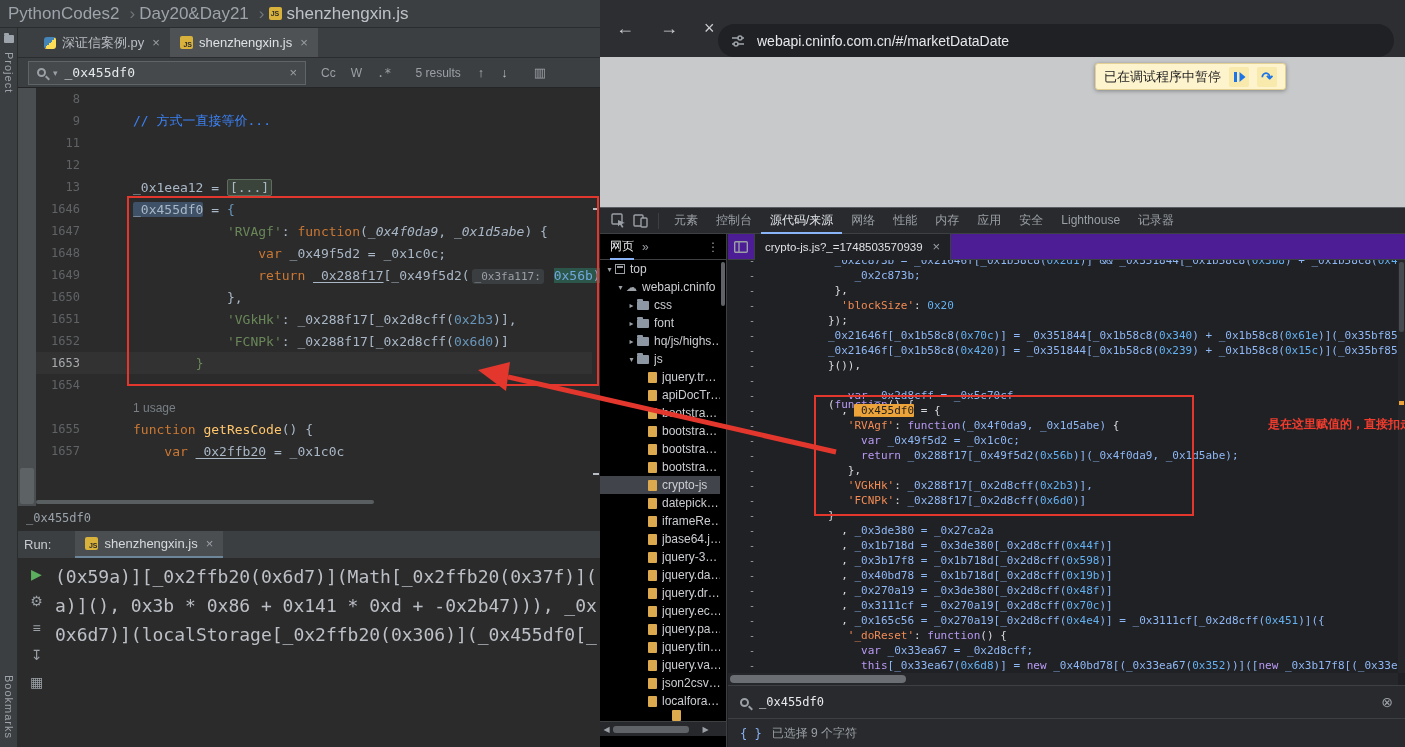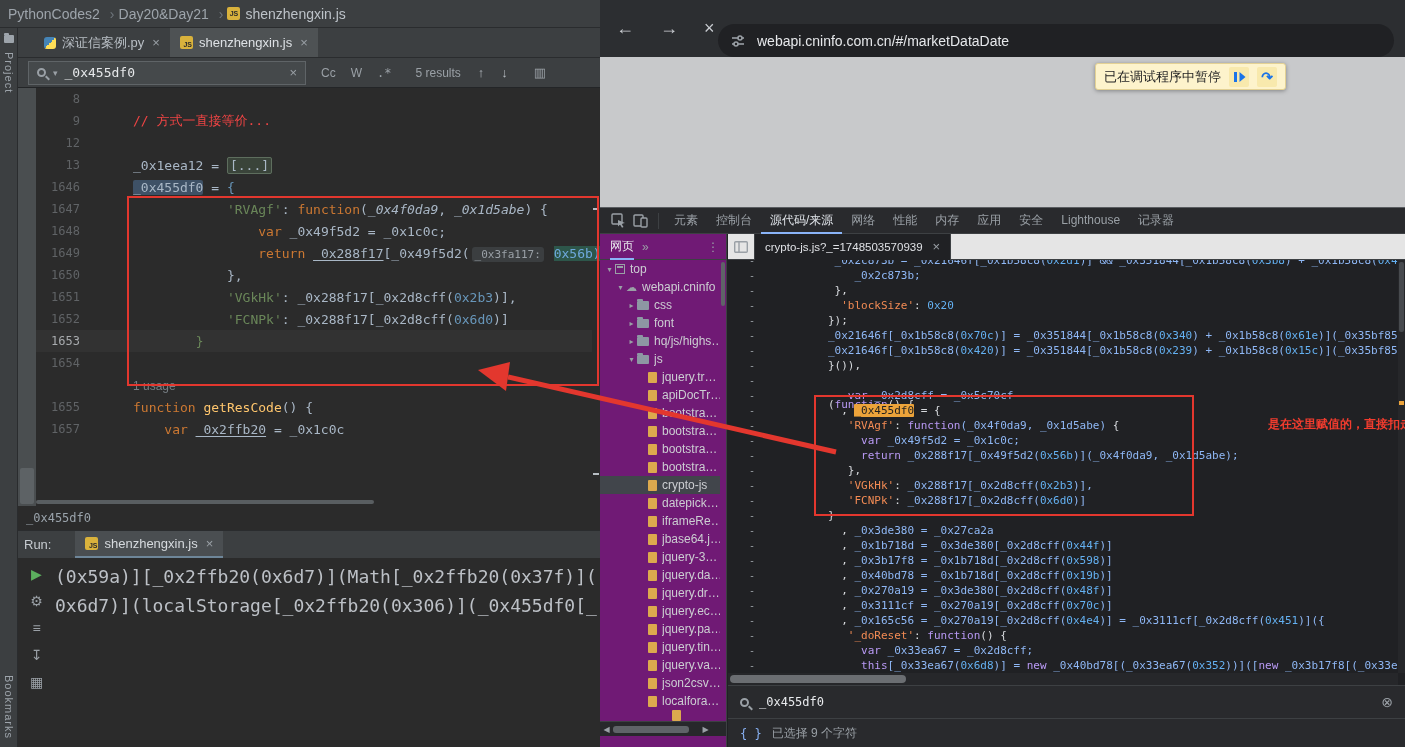--- a/index.html
+++ b/index.html
@@ -3,21 +3,21 @@
 <meta charset="utf-8">
 <style>
 *{margin:0;padding:0;box-sizing:border-box}
 html,body{width:1405px;height:747px;overflow:hidden}
 body{background:#1e1f22;font-family:"Liberation Sans",sans-serif}
 .screen{position:relative;width:1405px;height:747px;overflow:hidden}
 .mono{font-family:"DejaVu Sans Mono",monospace}
 
 
 .ide{position:absolute;left:0;top:0;width:600px;height:747px;background:#2b2b2b;overflow:hidden}
-.ide-breadcrumb{position:absolute;left:0;top:0;width:100%;height:28px;background:#3c3f41;border-bottom:1px solid #2a2c2e;display:flex;align-items:center;padding-left:8px;font-size:14px;color:#9da4ab;gap:4px;z-index:2}
+.ide-breadcrumb{position:absolute;left:0;top:0;width:100%;height:28px;background:#3c3f41;border-bottom:1px solid #2a2c2e;display:flex;align-items:center;padding-left:8px;font-size:17px;color:#9da4ab;gap:4px;z-index:2}
 .bc{display:flex;align-items:center;gap:5px;white-space:nowrap}
 .bc:not(:last-child)::after{content:"›";color:#6f767d;margin-left:5px}
 .bc:last-child{color:#bcc2c8}
 .bc:last-child::before{content:"JS";display:inline-block;width:13px;height:13px;background:#d9b23c;color:#2b2b2b;font-size:7px;font-weight:bold;text-align:center;line-height:13px;border-radius:2px}
 .ide-stripe{position:absolute;left:0;top:28px;width:18px;bottom:0;background:#3c3f41;border-right:1px solid #2a2c2e;z-index:2}
 .stripe-folder{position:absolute;left:4px;top:7px;width:10px;height:8px;background:#9da4ab;border-radius:1px}
 .stripe-folder::before{content:"";position:absolute;left:0;top:-2px;width:5px;height:2px;background:#9da4ab;border-radius:1px 1px 0 0}
 .vtext{writing-mode:vertical-rl;font-size:11px;color:#9da4ab;letter-spacing:1px}
 .stripe-project{position:absolute;left:3px;top:24px}
 .stripe-bookmarks{position:absolute;left:3px;bottom:8px}
@@ -41,21 +41,21 @@
 .sopt{margin-left:26px;font-size:13px;color:#9aa0a6}
 .ide-band{position:absolute;left:18px;top:88px;width:18px;height:442px;background:#4a4e50}
 .ide-band .thumb{position:absolute;left:2px;right:2px;top:380px;height:36px;background:#5d6265;border-radius:2px}
 .ide-code{position:absolute;left:36px;top:88px;width:556px}
 .crow{display:flex;height:22px;align-items:center}
 .crow.cur{background:#323232}
 .ln{flex:none;width:54px;padding-right:10px;text-align:right;font-family:"DejaVu Sans Mono",monospace;font-size:12px;color:#606366}
 .crow.cur .ln{color:#a8abae}
 .code{white-space:pre;font-family:"DejaVu Sans Mono",monospace;font-size:13px;color:#a9b7c6}
 .sg{white-space:pre}
-.ide .sg.cm{color:#ef4444}
+.ide .sg.cm{color:#3b82f6}
 .ide .sg.kw{color:#cc7832}
 .ide .sg.str{color:#6a8759}
 .ide .sg.num{color:#6897bb}
 .ide .sg.id{color:#a9b7c6}
 .ide .sg.fn{color:#ffc66d}
 .ide .sg.param{color:#a9b7c6;font-style:italic}
 .ide .sg.hint{background:#3b3e40;color:#9aa0a6;border-radius:3px;padding:1px 3px;font-size:11px;margin:0 2px}
 .ide .sg.match{background:#3e5166;border-radius:2px}
 .ide .sg.sel{background:#2d564a;color:#6fa8dc}
 .ide .sg.ul{text-decoration:underline;text-underline-offset:2px}
@@ -87,21 +87,21 @@
 .b-banner{position:absolute;left:495px;top:63px;height:27px;display:flex;align-items:center;gap:8px;background:#fdf3cc;border:1px solid #e3d194;border-radius:3px;padding:0 8px;font-size:13px;color:#252525;box-shadow:0 1px 4px rgba(0,0,0,.35);z-index:3;white-space:nowrap}
 .bbtn{width:20px;height:20px;display:flex;align-items:center;justify-content:center;background:#f8e9ad;border-radius:2px;color:#1a73e8;font-size:14px;font-weight:bold}
 
 
 .devtools{position:absolute;left:0;top:207px;width:805px;height:540px;background:#202124;border-top:1px solid #5a5d61}
 .dt-tabs{position:absolute;left:0;top:0;width:100%;height:26px;background:#292a2d;border-bottom:1px solid #3d4043;display:flex;align-items:center;padding-left:8px}
 .dt-tabicon{width:20px;height:20px;display:flex;align-items:center;justify-content:center;margin-right:2px}
 .dt-sep{width:1px;height:16px;background:#3d4043;margin:0 6px}
 .dt-tab{padding:0 9px;font-size:12px;color:#9aa0a6;height:26px;line-height:25px;white-space:nowrap}
 .dt-tab.active{color:#dfe3e8;box-shadow:inset 0 -2px 0 #8ab4f8}
-.dt-side{position:absolute;left:0;top:26px;width:127px;bottom:0;border-right:1px solid #3d4043;background:#701a75}
+.dt-side{position:absolute;left:0;top:26px;width:127px;bottom:0;border-right:1px solid #3d4043;background:#000000}
 .side-head{height:26px;border-bottom:1px solid #3d4043;display:flex;align-items:center;padding:0 7px 0 10px;font-size:12px;color:#9aa0a6;gap:8px}
 .side-tab{color:#e8eaed;height:26px;line-height:24px;box-shadow:inset 0 -2px 0 #8ab4f8}
 .side-more{margin-left:auto}
 .tree{position:absolute;left:0;top:26px;right:6px;bottom:26px;overflow:hidden}
 .trow{display:flex;align-items:center;height:18px;font-size:12px;color:#ccced2;white-space:nowrap}
 .trow.sel{background:#41454b}
 .tarrow{flex:none;width:11px;font-size:8px;color:#9aa0a6;text-align:center}
 .ticon{flex:none;margin-right:5px}
 .i-frame{width:10px;height:10px;border:1px solid #9aa0a6}
 .i-frame::before{content:"";display:block;height:2px;background:#9aa0a6;margin:1px}
@@ -112,21 +112,21 @@
 .i-file{width:9px;height:11px;background:#dca94e;border-radius:1px}
 .tlabel{overflow:hidden}
 .side-vscroll{position:absolute;right:0;top:26px;width:6px;bottom:26px}
 .side-vscroll .thumb{position:absolute;left:1px;width:4px;top:2px;height:44px;background:#5f6368;border-radius:2px}
 .side-hscroll{position:absolute;left:0;bottom:11px;height:15px;right:0;background:#27282b;border-top:1px solid #3d4043;color:#9aa0a6;font-size:8px}
 .side-hscroll .thumb{position:absolute;left:13px;width:76px;top:4px;height:7px;background:#5f6368;border-radius:3px}
 .sarrow{position:absolute;top:3px;width:13px;text-align:center}
 .sarrow.left{left:0}
 .sarrow.right{right:14px}
 .dt-main{position:absolute;left:128px;top:26px;right:0;bottom:0}
-.main-tabrow{height:26px;background:#e5e5e5;border-bottom:1px solid #3d4043;display:flex;align-items:center}
+.main-tabrow{height:26px;background:#4c1d95;border-bottom:1px solid #3d4043;display:flex;align-items:center}
 .nav-toggle{width:26px;display:flex;justify-content:center}
 .file-tab{display:flex;align-items:center;gap:8px;height:26px;padding:0 10px;background:#202124;border-left:1px solid #3d4043;border-right:1px solid #3d4043;font-size:11.5px;color:#dfe1e5;white-space:nowrap}
 .dt-code{position:absolute;left:0;top:26px;right:7px;height:413px;overflow:hidden;background:#202124}
 .drow{display:flex;height:15px}
 .drow.clip{height:8px;overflow:hidden}
 .drow.clip > span{margin-top:-7px}
 .dg{flex:none;width:40px;text-align:right;padding-right:13px;font-family:"DejaVu Sans Mono",monospace;font-size:10px;color:#9aa0a6;line-height:15px}
 .dcode{white-space:pre;font-family:"DejaVu Sans Mono",monospace;font-size:11px;line-height:15px;color:#d7dade}
 .devtools .sg.k{color:#b99af5}
 .devtools .sg.s{color:#f28b54}
@@ -209,20 +209,24 @@
         <div class="crow">
           <span class="ln">8</span>
           <span class="code" style="padding-left: 43px;"></span>
         </div>
 
         <div class="crow">
           <span class="ln">9</span>
           <span class="code" style="padding-left: 43px;"><span class="sg cm">// 方式一直接等价...</span></span>
         </div>
 
+        <div class="crow">
+          <span class="ln">11</span>
+          <span class="code" style="padding-left: 43px;"></span>
+        </div>
 
         <div class="crow">
           <span class="ln">12</span>
           <span class="code" style="padding-left: 43px;"></span>
         </div>
 
         <div class="crow">
           <span class="ln">13</span>
           <span class="code" style="padding-left: 43px;"><span class="sg id">_0x1eea12 = </span><span class="sg fold">[...]</span></span>
         </div>
@@ -312,20 +316,21 @@
 
       <span class="rg green">▶</span>
           <span class="rg">⚙</span>
           <span class="rg">≡</span>
           <span class="rg">↧</span>
           <span class="rg">▦</span>
         </div>
       <div class="run-console">
 
       <div class="conline">(0x59a)][_0x2ffb20(0x6d7)](Math[_0x2ffb20(0x37f)](</div>
+          <div class="conline">a)](), 0x3b * 0x86 + 0x141 * 0xd + -0x2b47))), _0x</div>
           <div class="conline">0x6d7)](localStorage[_0x2ffb20(0x306)](_0x455df0[_</div>
         </div>
     </div>
   </section>
 
   <section class="browser">
     <div class="b-toolbar">
       <div class="b-nav">
         <span>←</span>
         <span>→</span>

